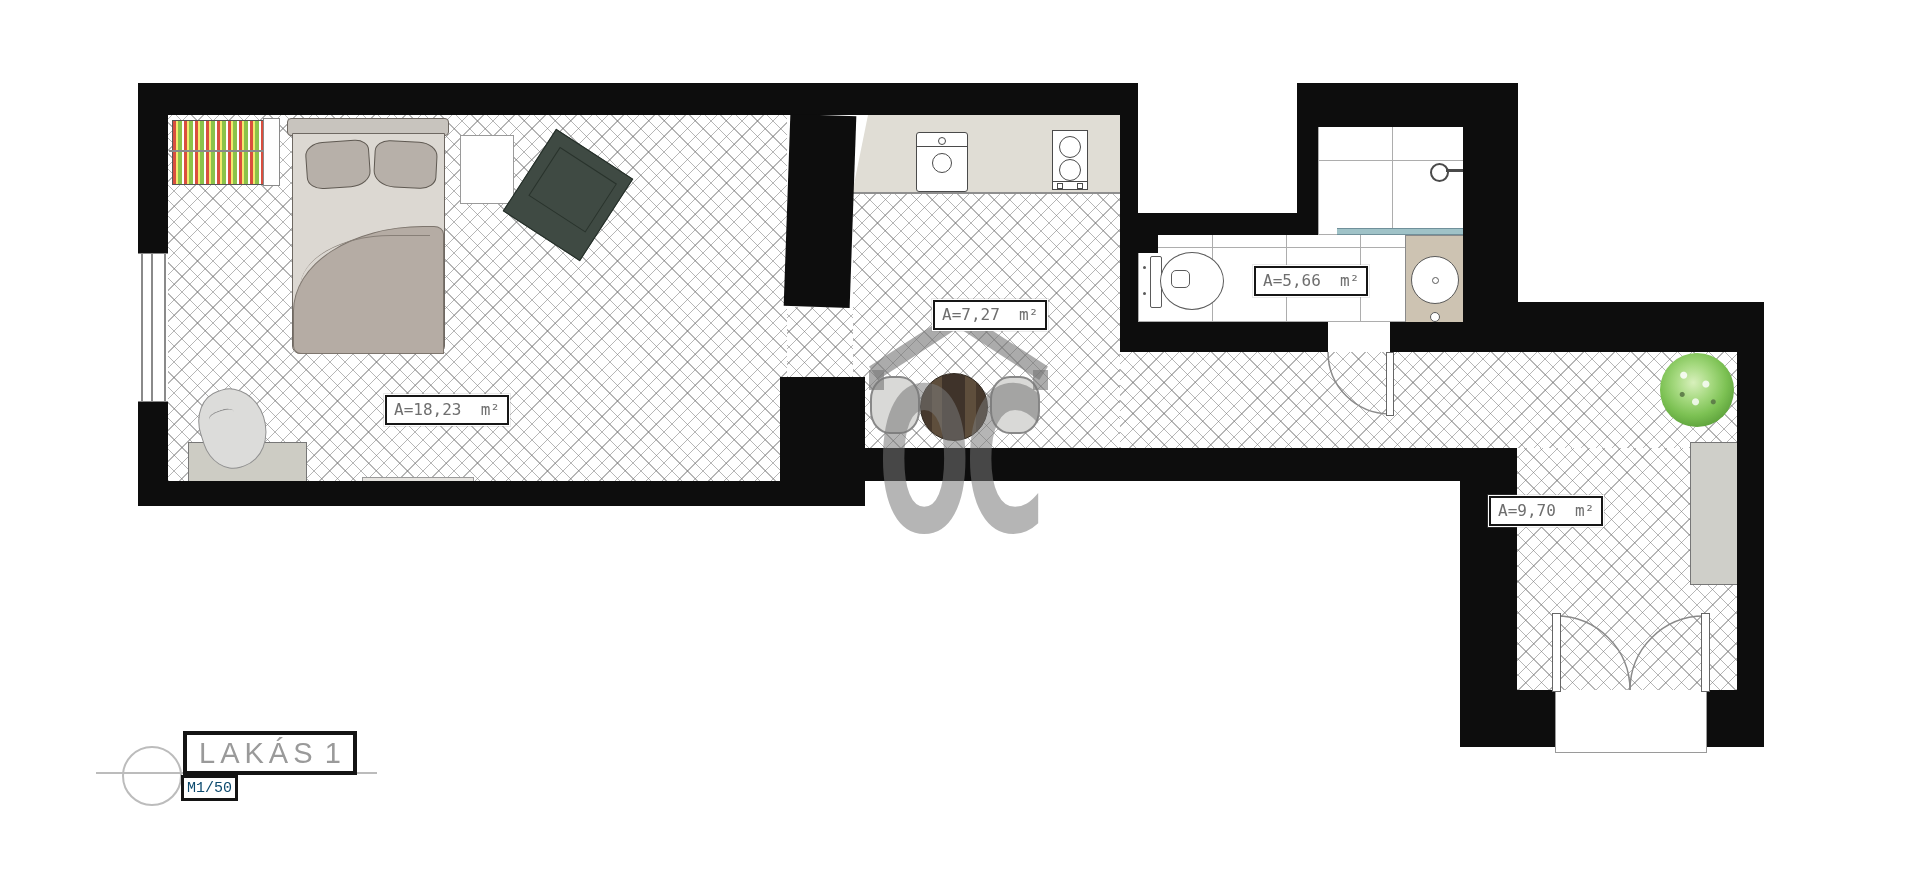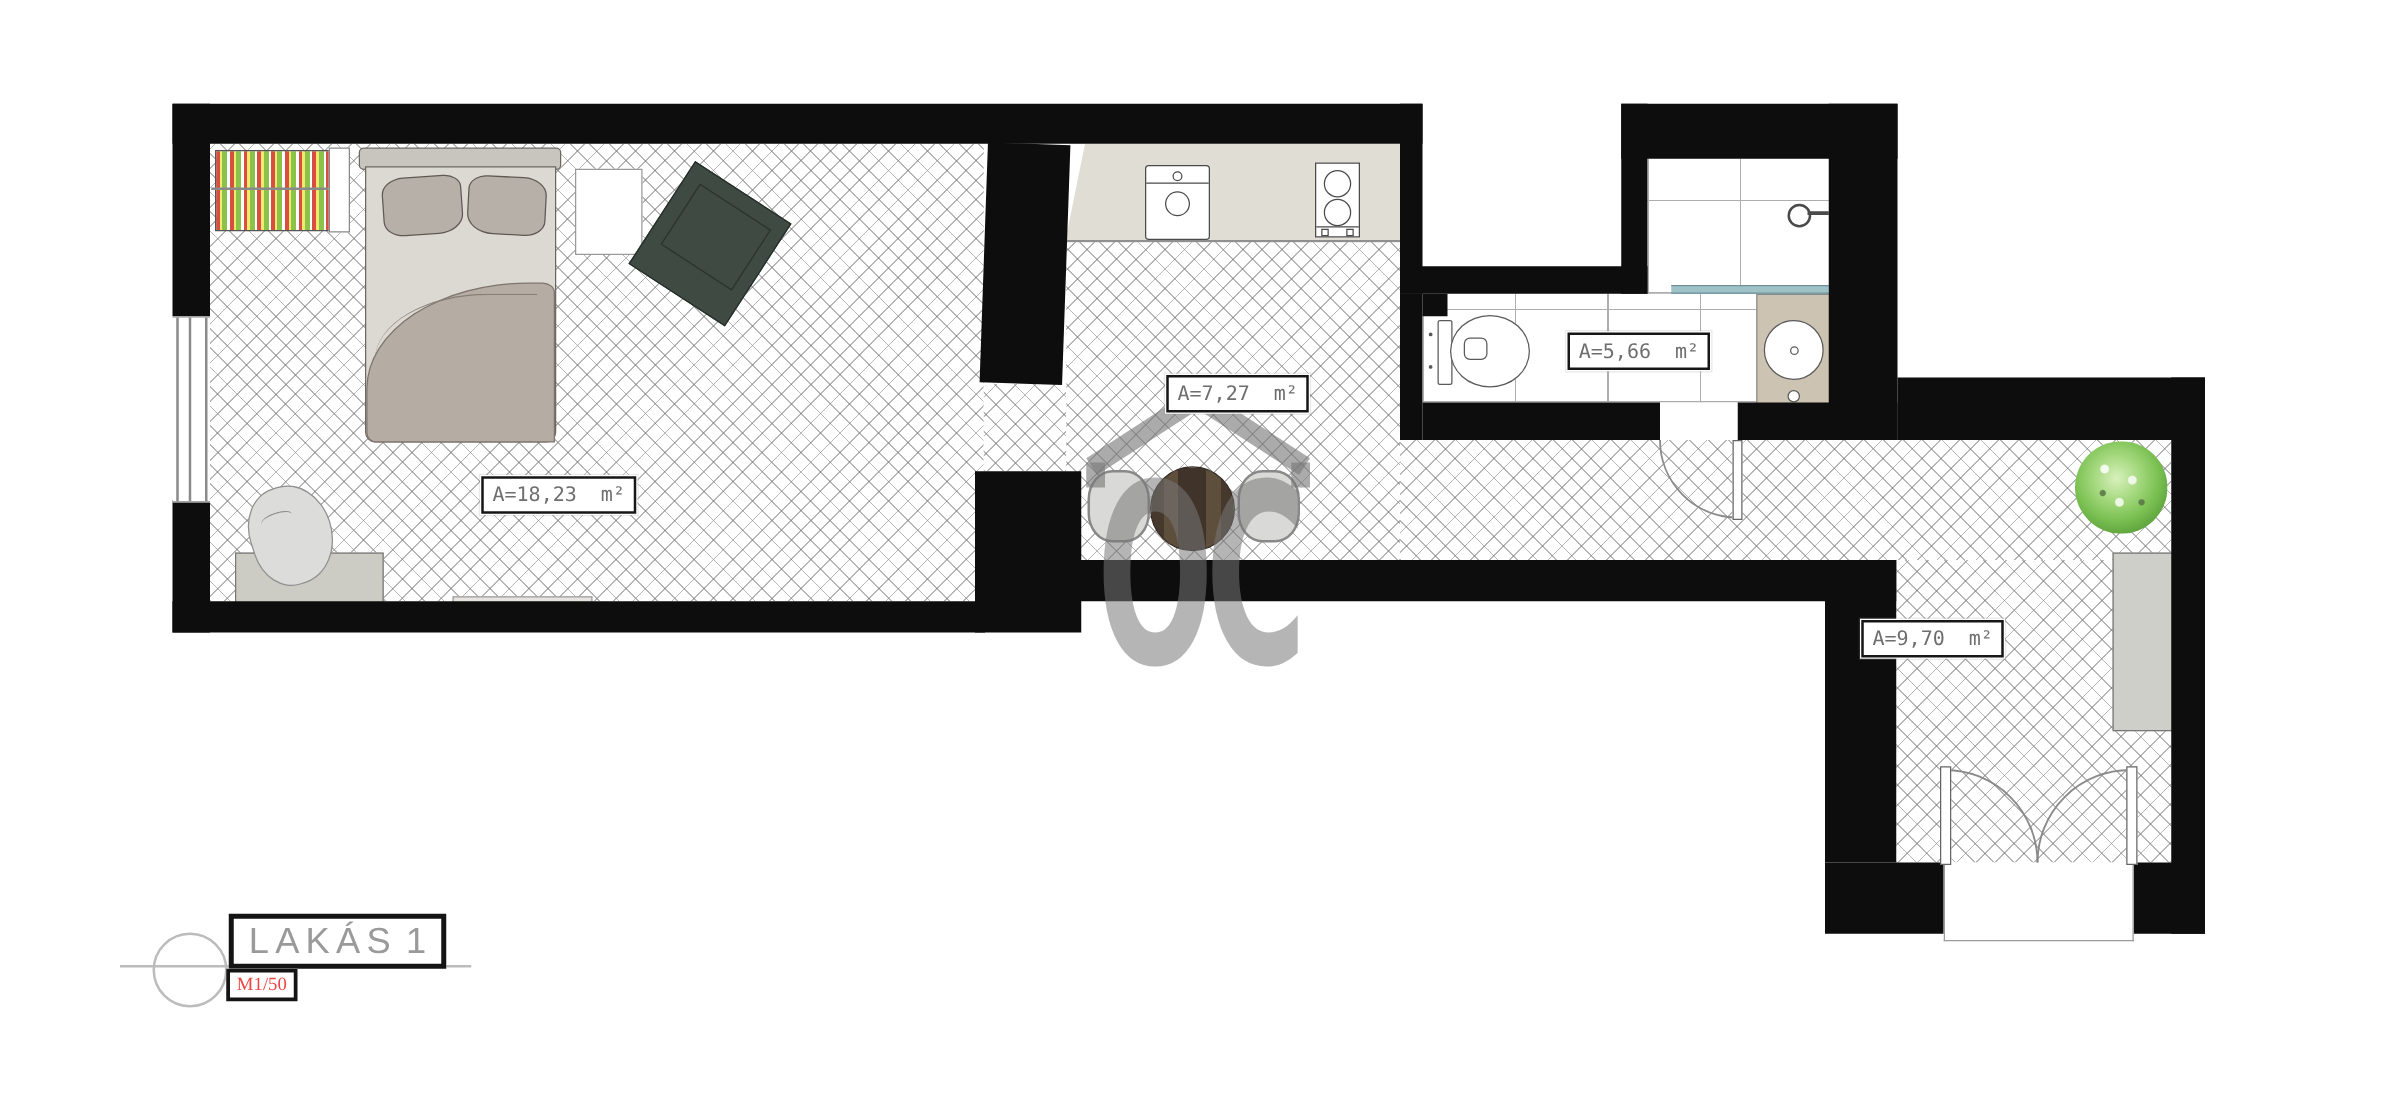--- a/index.html
+++ b/index.html
@@ -141,21 +141,21 @@
   <div class="opening" style="left:1555px;top:690px;width:150px;height:62px;border-left:1px solid #9a9a9a;border-right:1px solid #9a9a9a;border-bottom:1.5px solid #9a9a9a;"></div>
   <div class="opening" style="left:1552px;top:613px;width:7px;height:77px;border:1px solid #666;z-index:41;"></div>
   <div class="opening" style="left:1701px;top:613px;width:7px;height:77px;border:1px solid #666;z-index:41;"></div>
   <svg class="doorsvg" style="left:1556px;top:616px;" width="74" height="74" viewBox="0 0 74 74">
     <path d="M 0 0 A 74 74 0 0 1 74 74" fill="none" stroke="#8a8a8a" stroke-width="1.5"></path>
   </svg>
   <svg class="doorsvg" style="left:1630px;top:616px;" width="74" height="74" viewBox="0 0 74 74">
     <path d="M 74 0 A 74 74 0 0 0 0 74" fill="none" stroke="#8a8a8a" stroke-width="1.5"></path>
   </svg>
 
-  <div class="arealabel" style="left:385px;top:381px;">A=18,23  m²</div>
+  <div class="arealabel" style="left:385px;top:395px;">A=18,23  m²</div>
   <div class="arealabel" style="left:933px;top:288px;margin-top:12px;">A=7,27  m²</div>
   <div class="arealabel" style="left:1254px;top:266px;">A=5,66  m²</div>
   <div class="arealabel" style="left:1489px;top:496px;">A=9,70  m²</div>
 
   <div class="wm" style="left:0;top:0;">
     <div style="position:absolute;left:865px;top:337px;width:104px;height:16px;background:rgba(120,120,120,.62);transform:rotate(-33deg);"></div>
     <div style="position:absolute;left:948px;top:337px;width:104px;height:16px;background:rgba(120,120,120,.62);transform:rotate(33deg);"></div>
     <div style="position:absolute;left:869px;top:370px;width:15px;height:20px;background:rgba(120,120,120,.62);"></div>
     <div style="position:absolute;left:1033px;top:370px;width:15px;height:20px;background:rgba(120,120,120,.62);"></div>
   </div>
@@ -166,17 +166,17 @@
   <div class="titleblock">
     <div style="position:absolute;left:96px;top:772px;width:281px;height:2px;background:#bcbcbc;"></div>
     <div style="position:absolute;left:122px;top:746px;width:56px;height:56px;border:2px solid #bcbcbc;border-radius:50%;"></div>
     <div style="position:absolute;left:183px;top:731px;width:174px;height:44px;background:#fff;border:4px solid #141414;
                 display:flex;align-items:center;justify-content:space-between;padding:0 12px;box-sizing:border-box;">
       <span style="font-size:29px;letter-spacing:5px;color:#9a9a9a;">LAKÁS</span>
       <span style="font-size:29px;color:#9a9a9a;">1</span>
     </div>
     <div style="position:absolute;left:181px;top:775px;width:57px;height:26px;background:#fff;border:3px solid #141414;
                 display:flex;align-items:center;justify-content:center;box-sizing:border-box;">
-      <span style="font-size:15px;color:#ef4444;font-family:Liberation Serif, serif;">M1/50</span>
+      <span style="font-size:15px;color:#0c4a6e;font-family:Liberation Mono, monospace;">M1/50</span>
     </div>
   </div>
 
 </div>
 
 </body></html>

